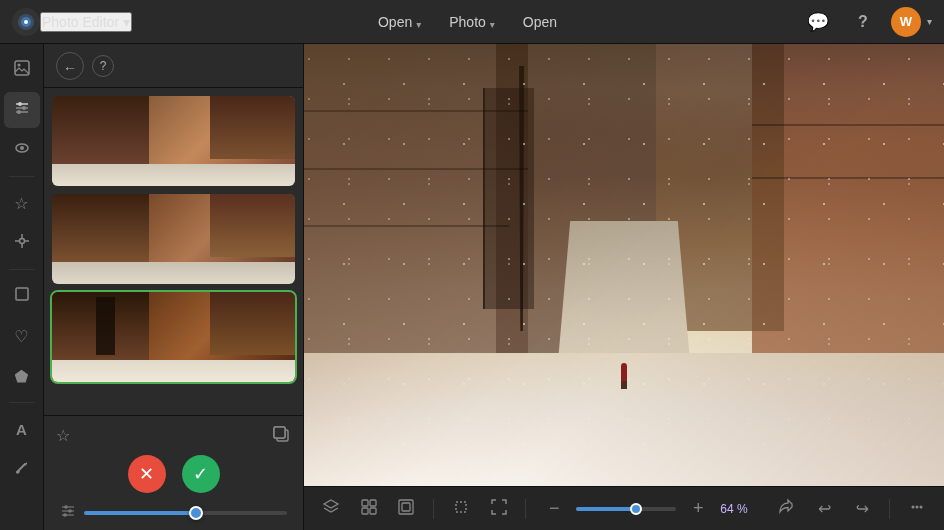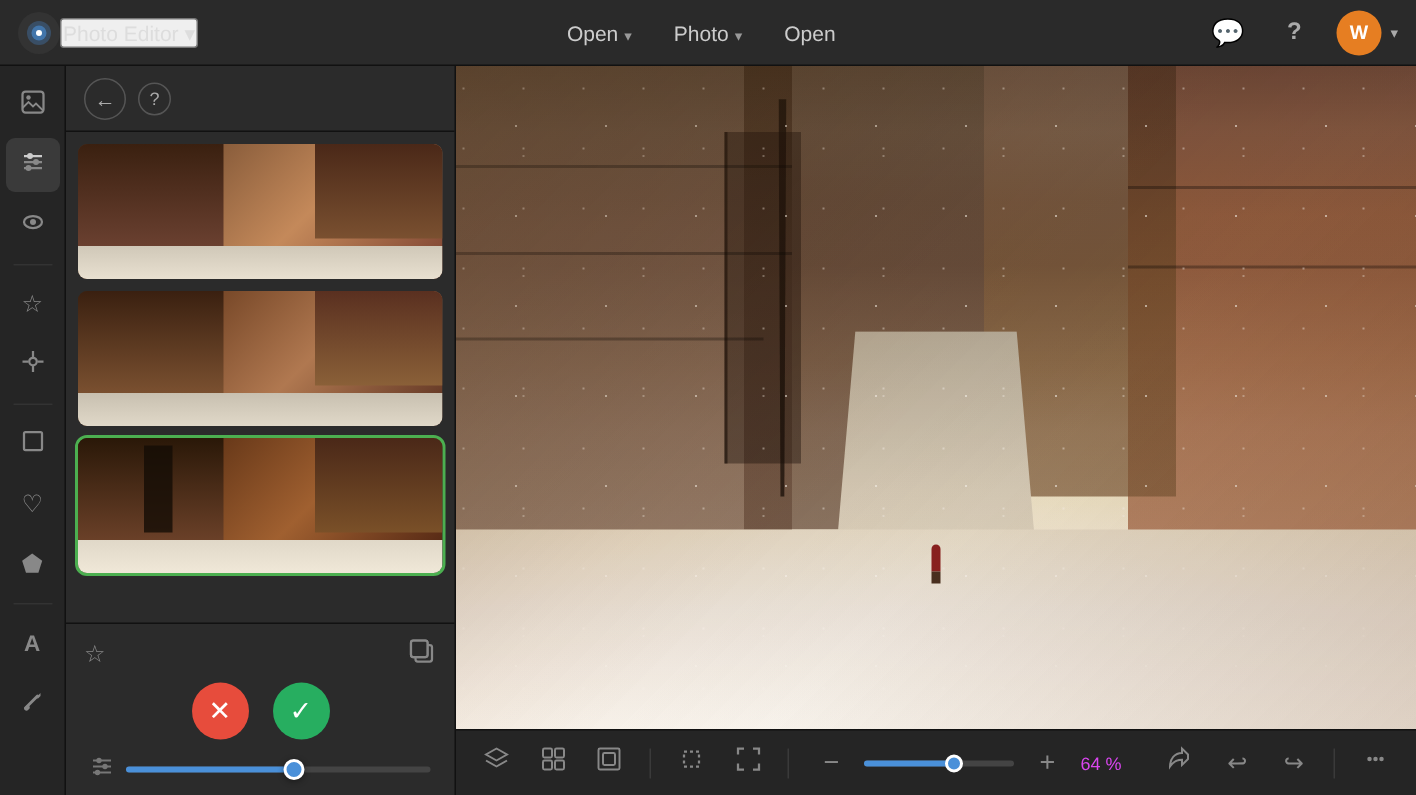--- a/index.html
+++ b/index.html
@@ -496,21 +496,21 @@
       left: 60%;
       top: 50%;
       transform: translate(-50%, -50%);
       width: 12px;
       height: 12px;
       border-radius: 50%;
       background: #4a90d9;
       border: 2px solid #fff;
     }
     .zoom-label {
-      color: #d946ef;
+      color: #c4b5fd;
       font-size: 12px;
       min-width: 36px;
     }
     .toolbar-spacer { flex: 1; }
 
     
     .logo-circle {
       width: 28px;
       height: 28px;
       border-radius: 50%;

